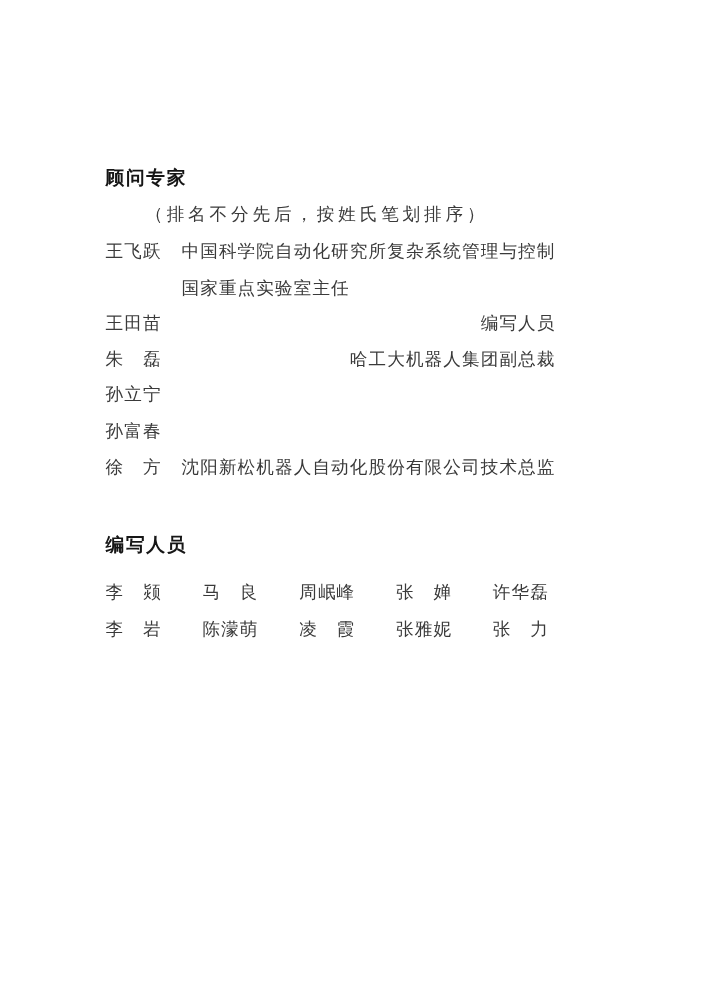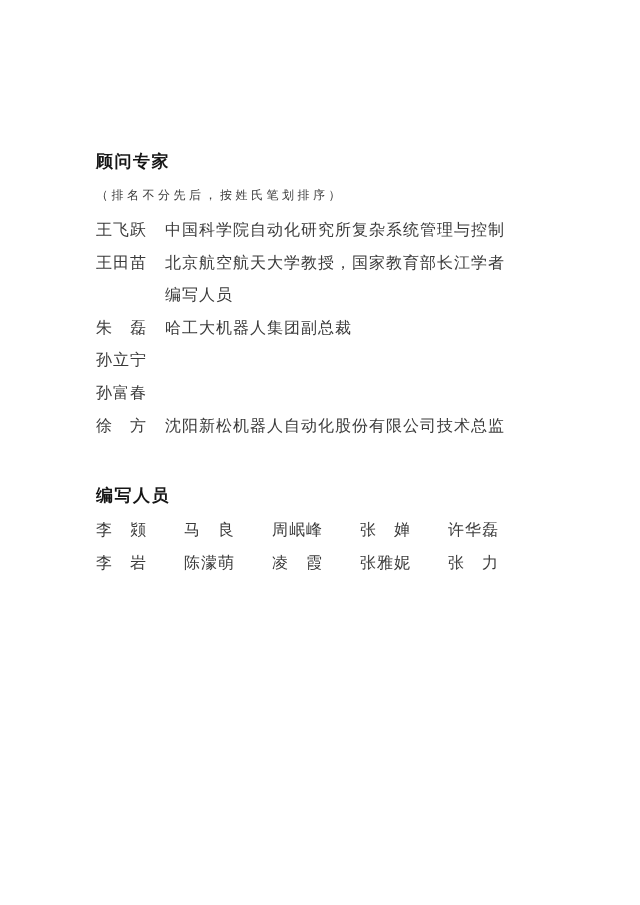--- a/index.html
+++ b/index.html
@@ -24,35 +24,37 @@
     font-family: "Liberation Sans", "DejaVu Sans", sans-serif;
     font-weight: bold;
     font-size: 17px;
     line-height: 33px;
     letter-spacing: 1.5px;
     color: #161616;
     white-space: nowrap;
   }
 
   .note {
-    font-size: 12px;
+    font-size: 16px;
     letter-spacing: 3.5px;
     line-height: 33px;
     margin-top: 1px;
     white-space: nowrap;
+    margin-left: 36px;
   }
 
   .advisor-list { margin-top: 2px; }
 
   .advisor-row {
     display: flex;
     align-items: flex-start;
     font-size: 16px;
     line-height: 32.6px;
     letter-spacing: 1px;
+    justify-content: space-between;
   }
 
   .name-cell {
     display: inline-block;
     flex: 0 0 51px;
     width: 51px;
     text-align: justify;
     text-align-last: justify;
   }
 
@@ -64,21 +66,21 @@
 
   .desc-line.fill {
     white-space: normal;
     width: 340px;
     text-align: justify;
     text-align-last: justify;
   }
 
   .writers-title { margin-top: 37px; }
 
-  .writers-grid { margin-top: 2px; }
+  .writers-grid { margin-top: 12px; }
 
   .writer-row {
     display: flex;
     gap: 37px;
     font-size: 16px;
     line-height: 32.6px;
     letter-spacing: 1px;
   }
 </style>
 </head>
@@ -89,27 +91,27 @@
 
     <div class="section-title">顾问专家</div>
 
     <div class="note">（排名不分先后，按姓氏笔划排序）</div>
 
     <div class="advisor-list" id="advisor-list">
   <div class="advisor-row">
     <span class="name-cell">王飞跃</span>
     <span class="desc">
             <div class="desc-line fill">中国科学院自动化研究所复杂系统管理与控制</div>
+            <div class="desc-line">国家重点实验室主任</div>
           </span>
   </div>
 
   <div class="advisor-row">
     <span class="name-cell">王田苗</span>
     <span class="desc">
-            <div class="desc-line fill">北京航空航天大学教授，国家教育部长江学者</div>
             <div class="desc-line">编写人员</div>
           </span>
   </div>
 
   <div class="advisor-row">
     <span class="name-cell">朱磊</span>
     <span class="desc">
             <div class="desc-line">哈工大机器人集团副总裁</div>
           </span>
   </div>

